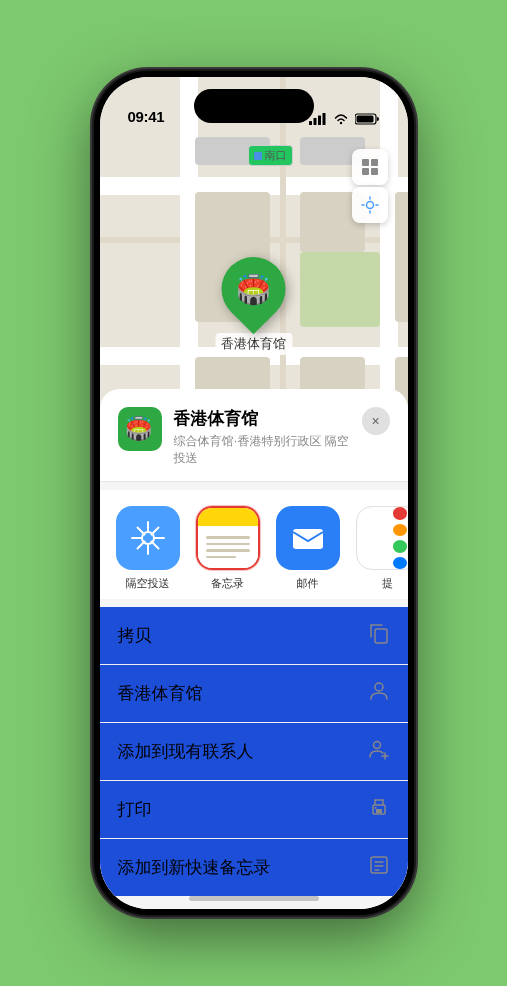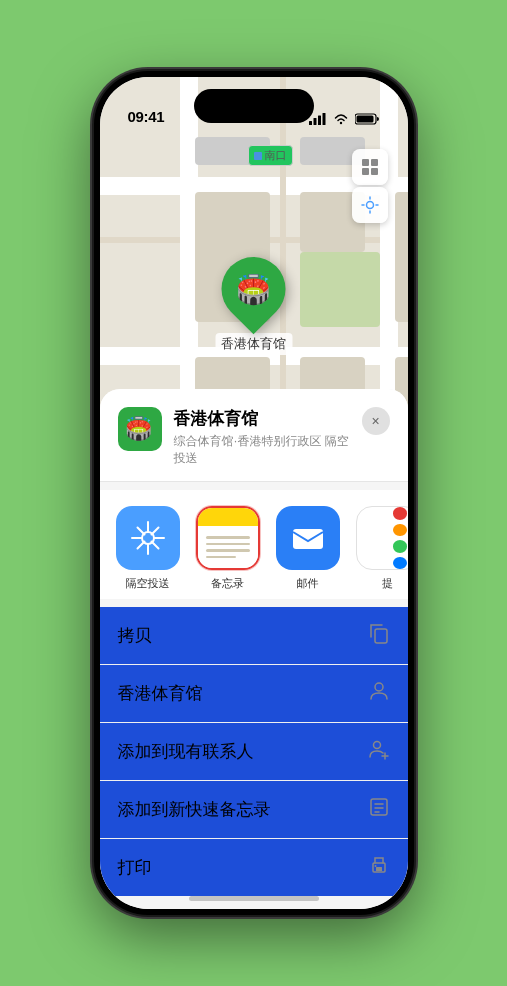--- a/index.html
+++ b/index.html
@@ -495,37 +495,37 @@
           <span class="action-label">添加到现有联系人</span>
           <span class="action-icon">
             <svg width="22" height="22" viewBox="0 0 22 22" fill="none">
               <circle cx="9" cy="7" r="3.5" stroke="#888" stroke-width="1.5"></circle>
               <path d="M2 19 Q2 13 9 13 Q13 13 15 15" stroke="#888" stroke-width="1.5" stroke-linecap="round" fill="none"></path>
               <path d="M17 15 L17 21 M14 18 L20 18" stroke="#888" stroke-width="1.5" stroke-linecap="round"></path>
             </svg>
           </span>
         </div>
         <div class="action-item">
-          <span class="action-label">添加到新快速备忘录</span>
-          <span class="action-icon">
-            <svg width="22" height="22" viewBox="0 0 22 22" fill="none">
-              <rect x="3" y="3" width="16" height="16" rx="2" stroke="#888" stroke-width="1.5"></rect>
-              <path d="M7 8 L15 8 M7 12 L15 12 M7 16 L11 16" stroke="#888" stroke-width="1.5" stroke-linecap="round"></path>
-            </svg>
-          </span>
-        </div>
-        <div class="action-item">
           <span class="action-label">打印</span>
           <span class="action-icon">
             <svg width="22" height="22" viewBox="0 0 22 22" fill="none">
               <rect x="5" y="9" width="12" height="9" rx="1" stroke="#888" stroke-width="1.5"></rect>
               <path d="M7 9 L7 4 L15 4 L15 9" stroke="#888" stroke-width="1.5" stroke-linecap="round" fill="none"></path>
               <rect x="8" y="13" width="6" height="4" rx="0.5" fill="#888"></rect>
               <circle cx="7.5" cy="12" r="1" fill="#888"></circle>
             </svg>
           </span>
         </div>
+        <div class="action-item">
+          <span class="action-label">添加到新快速备忘录</span>
+          <span class="action-icon">
+            <svg width="22" height="22" viewBox="0 0 22 22" fill="none">
+              <rect x="3" y="3" width="16" height="16" rx="2" stroke="#888" stroke-width="1.5"></rect>
+              <path d="M7 8 L15 8 M7 12 L15 12 M7 16 L11 16" stroke="#888" stroke-width="1.5" stroke-linecap="round"></path>
+            </svg>
+          </span>
+        </div>
       </div>
 
       <div class="home-bar"></div>
     </div>
   </div>
 </div>
 
 </body></html>

